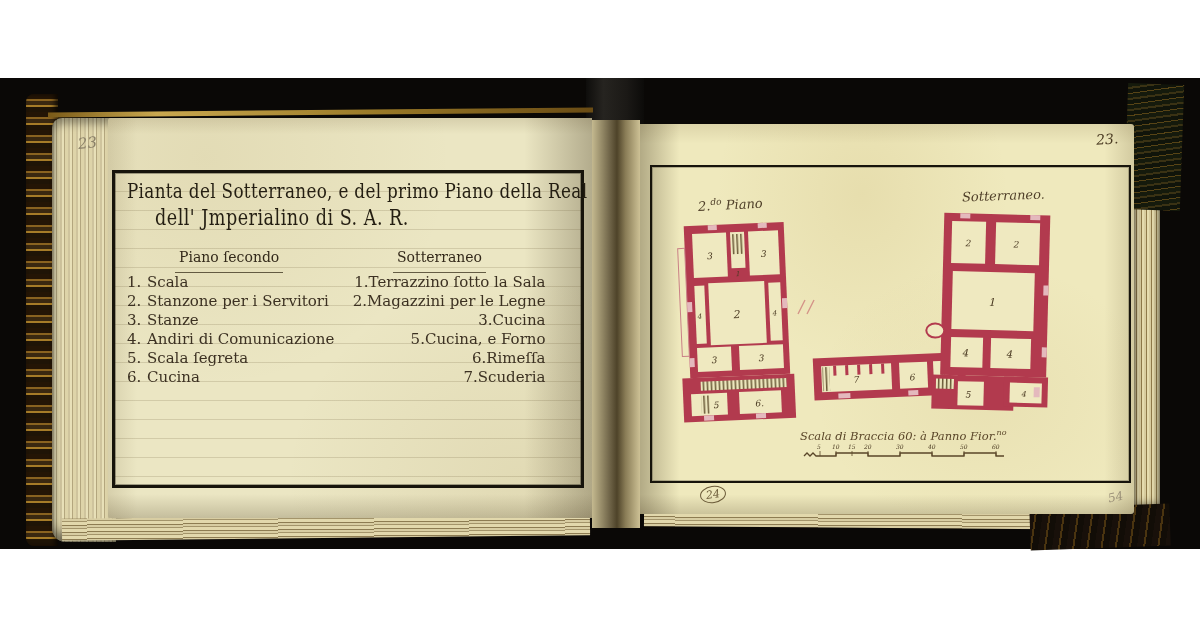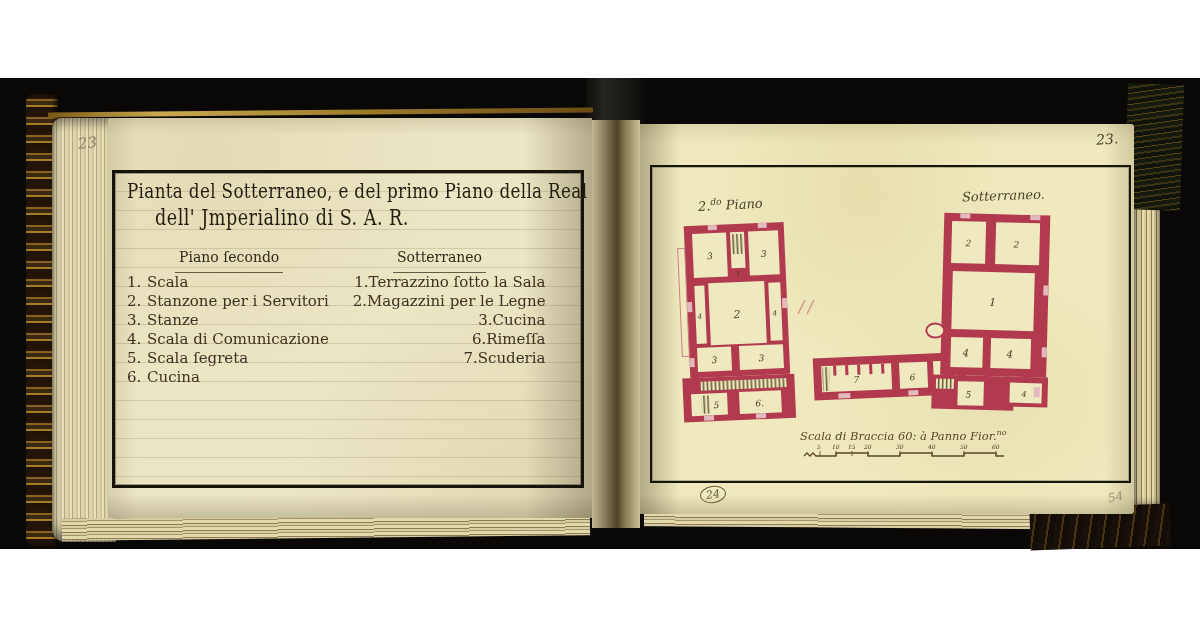--- a/index.html
+++ b/index.html
@@ -96,29 +96,30 @@
         <div class="title-line" id="title1">Pianta del Sotterraneo, e del primo Piano della Real Villa</div>
         <div class="title-line" id="title2">dell' Jmperialino di S. A. R.</div>
 
         <div class="col-header" style="left:60px;top:76px;">Piano ſecondo</div>
         <div class="col-header" style="left:278px;top:76px;">Sotterraneo</div>
 
         <div class="list-col" style="left:12px;">
           <div class="row"><span class="num">1.</span><span>Scala</span></div>
           <div class="row"><span class="num">2.</span><span>Stanzone per i Servitori</span></div>
           <div class="row"><span class="num">3.</span><span>Stanze</span></div>
-          <div class="row"><span class="num">4.</span><span>Scala di Comunicazione</span></div>
+          <div class="row"><span class="num">4.</span><span>Andiri di Comunicazione</span></div>
           <div class="row"><span class="num">5.</span><span>Scala ſegreta</span></div>
           <div class="row"><span class="num">6.</span><span>Cucina</span></div>
         </div>
 
         <div class="list-col" style="left:232px;text-align:right;">
           <div class="row"><span class="num">1.</span><span>Terrazzino ſotto la Sala</span></div>
           <div class="row"><span class="num">2.</span><span>Magazzini per le Legne</span></div>
           <div class="row"><span class="num">3.</span><span>Cucina</span></div>
+          <div class="row"><span class="num">5.</span><span>Cucina, e Forno</span></div>
           <div class="row"><span class="num">6.</span><span>Rimeſſa</span></div>
           <div class="row"><span class="num">7.</span><span>Scuderia</span></div>
         </div>
       </div>
     </div>
 
     <div id="gutter"></div>
 
     <div class="page" id="page-right">
       <div class="folio" id="folio-ink-right">23.</div>

